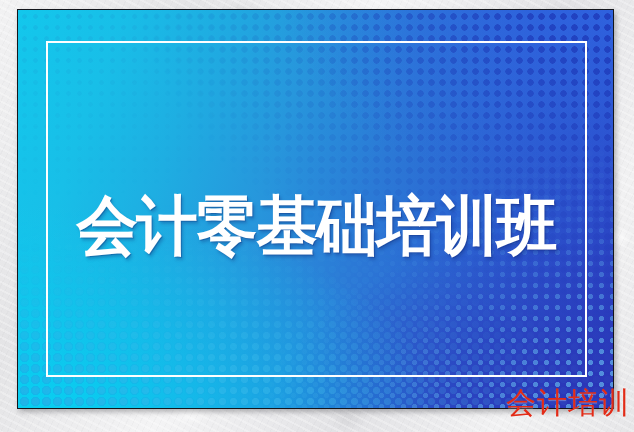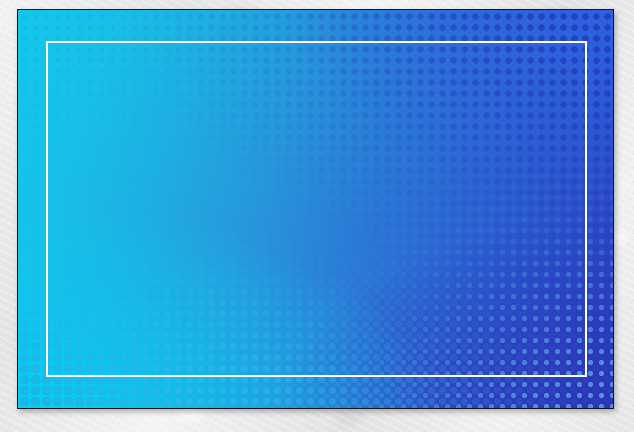--- a/index.html
+++ b/index.html
@@ -185,17 +185,21 @@
     <div class="panel-grad"></div>
 
     <div class="dots dots-tl"></div>
     <div class="dots dots-mid"></div>
     <div class="dots dots-bl"></div>
     <div class="dots dots-dark"></div>
     <div class="dots dots-light-br"></div>
 
     <div class="inset-frame"></div>
 
+    <div class="title-wrap">
+      <div class="title">会计零基础培训班</div>
+    </div>
 
   </div>
 
+  <div class="watermark">会计培训</div>
 
 </div>
 
 </body></html>

